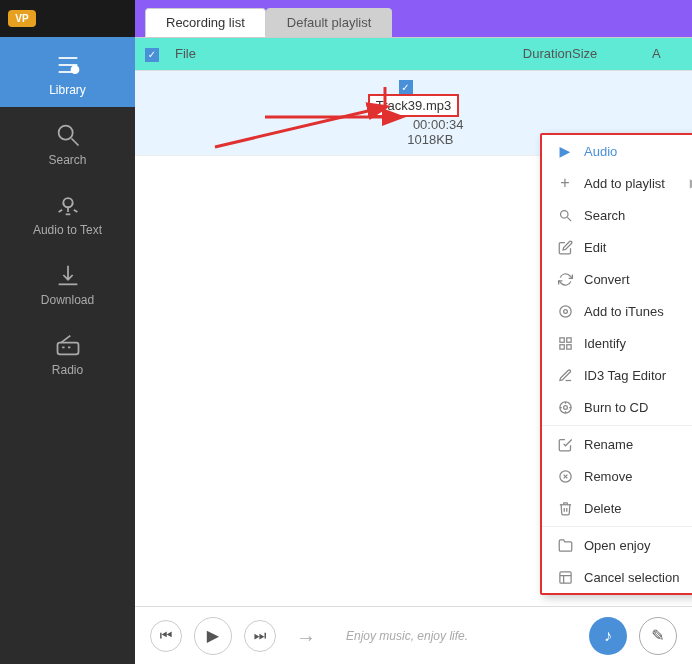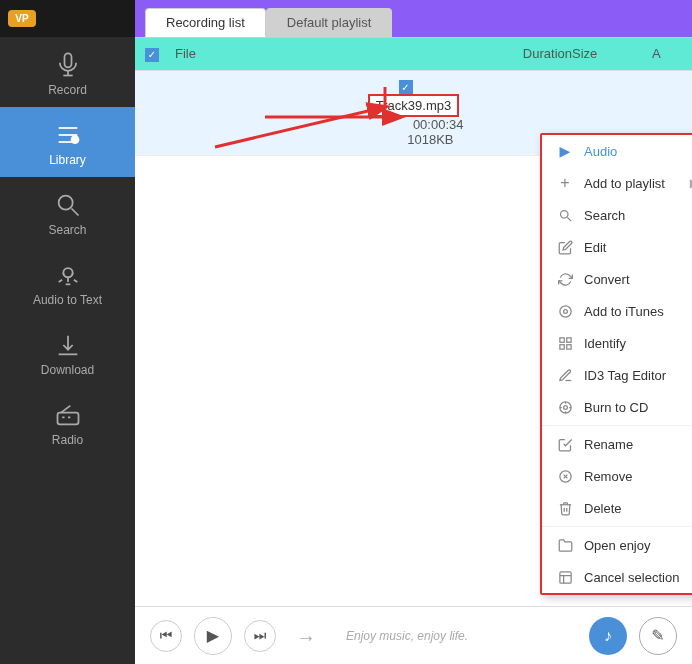--- a/index.html
+++ b/index.html
@@ -238,29 +238,20 @@
 </head>
 <body>
 
 <div class="sidebar">
   <div class="sidebar-header">
     <div class="sidebar-logo">
       <span class="sidebar-logo-text">VP</span>
     </div>
   </div>
 
-  <div class="sidebar-item">
-    <svg viewBox="0 0 24 24" fill="none" stroke="#aaa" stroke-width="1.5">
-      <rect x="9" y="2" width="6" height="12" rx="3"></rect>
-      <path d="M5 10a7 7 0 0 0 14 0"></path>
-      <line x1="12" y1="17" x2="12" y2="21"></line>
-      <line x1="8" y1="21" x2="16" y2="21"></line>
-    </svg>
-    <span>Record</span>
-  </div>
 
   <div class="sidebar-item active">
     <svg viewBox="0 0 24 24" fill="none" stroke="white" stroke-width="1.5">
       <line x1="4" y1="6" x2="20" y2="6"></line>
       <line x1="4" y1="12" x2="20" y2="12"></line>
       <line x1="4" y1="18" x2="20" y2="18"></line>
       <circle cx="18" cy="16" r="3" fill="white" stroke="white"></circle>
       <line x1="16" y1="16" x2="20" y2="16"></line>
     </svg>
     <span>Library</span>

